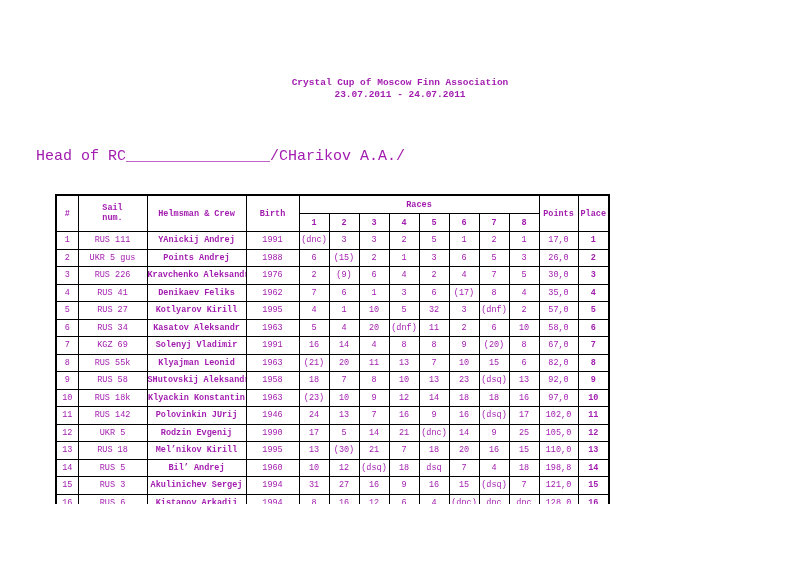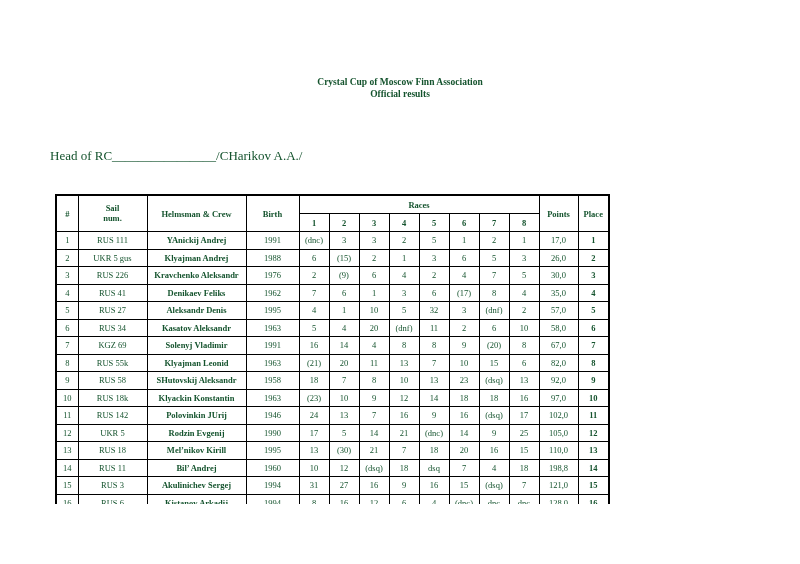--- a/index.html
+++ b/index.html
@@ -1,38 +1,38 @@
 <!DOCTYPE html>
 <html><head>
 <meta charset="utf-8">
 <style>
   html, body { margin: 0; padding: 0; background: #ffffff; }
   .page {
     position: relative;
     width: 800px;
     height: 504px;
     background: #ffffff;
-    font-family: Liberation Serif, serif;
-    color: #14532d;
+    font-family: Liberation Mono, monospace;
+    color: #a21caf;
     overflow: hidden;
   }
   .title-block {
     position: absolute;
     top: 77px;
     left: 0;
     width: 100%;
     text-align: center;
     font-weight: bold;
     font-size: 9.5px;
     line-height: 11.5px;
   }
   .sig {
     position: absolute;
-    left: 50px;
-    font-size: 13px;
+    left: 36px;
+    font-size: 15px;
     white-space: pre;
   }
   .sig-rc { top: 148px; }
   .sig-sec { top: 171px; }
 
   table.results {
     position: absolute;
     left: 55px;
     top: 194px;
     width: 553px;
@@ -55,21 +55,21 @@
   td.c-helm { text-align: left; padding-left: 4px; font-weight: bold; }
   td.c-place { font-weight: bold; }
 </style>
 </head>
 <body>
 
 <div class="page">
 
   <div class="title-block">
     <div>Crystal Cup of Moscow Finn Association</div>
-    <div>Official results</div>
+    <div>23.07.2011 - 24.07.2011</div>
   </div>
 
   <div class="sig sig-rc">Head of RC________________/CHarikov A.A./</div>
 
   <table class="results">
     <colgroup>
       <col style="width:22px">
       <col style="width:69px">
       <col style="width:99px">
       <col style="width:53px">
@@ -121,21 +121,21 @@
           <td class="c-race">5</td>
           <td class="c-race">1</td>
           <td class="c-race">2</td>
           <td class="c-race">1</td>
           <td class="c-points">17,0</td>
           <td class="c-place">1</td>
         </tr>
         <tr>
           <td class="c-num">2</td>
           <td class="c-sail">UKR 5 gus</td>
-          <td class="c-helm">Klyajman Andrej</td>
+          <td class="c-helm">Points Andrej</td>
           <td class="c-birth">1988</td>
           <td class="c-race">6</td>
           <td class="c-race">(15)</td>
           <td class="c-race">2</td>
           <td class="c-race">1</td>
           <td class="c-race">3</td>
           <td class="c-race">6</td>
           <td class="c-race">5</td>
           <td class="c-race">3</td>
           <td class="c-points">26,0</td>
@@ -169,21 +169,21 @@
           <td class="c-race">6</td>
           <td class="c-race">(17)</td>
           <td class="c-race">8</td>
           <td class="c-race">4</td>
           <td class="c-points">35,0</td>
           <td class="c-place">4</td>
         </tr>
         <tr>
           <td class="c-num">5</td>
           <td class="c-sail">RUS 27</td>
-          <td class="c-helm">Aleksandr Denis</td>
+          <td class="c-helm">Kotlyarov Kirill</td>
           <td class="c-birth">1995</td>
           <td class="c-race">4</td>
           <td class="c-race">1</td>
           <td class="c-race">10</td>
           <td class="c-race">5</td>
           <td class="c-race">32</td>
           <td class="c-race">3</td>
           <td class="c-race">(dnf)</td>
           <td class="c-race">2</td>
           <td class="c-points">57,0</td>
@@ -312,21 +312,21 @@
           <td class="c-race">7</td>
           <td class="c-race">18</td>
           <td class="c-race">20</td>
           <td class="c-race">16</td>
           <td class="c-race">15</td>
           <td class="c-points">110,0</td>
           <td class="c-place">13</td>
         </tr>
         <tr>
           <td class="c-num">14</td>
-          <td class="c-sail">RUS 11</td>
+          <td class="c-sail">RUS 5</td>
           <td class="c-helm">Bil’ Andrej</td>
           <td class="c-birth">1960</td>
           <td class="c-race">10</td>
           <td class="c-race">12</td>
           <td class="c-race">(dsq)</td>
           <td class="c-race">18</td>
           <td class="c-race">dsq</td>
           <td class="c-race">7</td>
           <td class="c-race">4</td>
           <td class="c-race">18</td>

